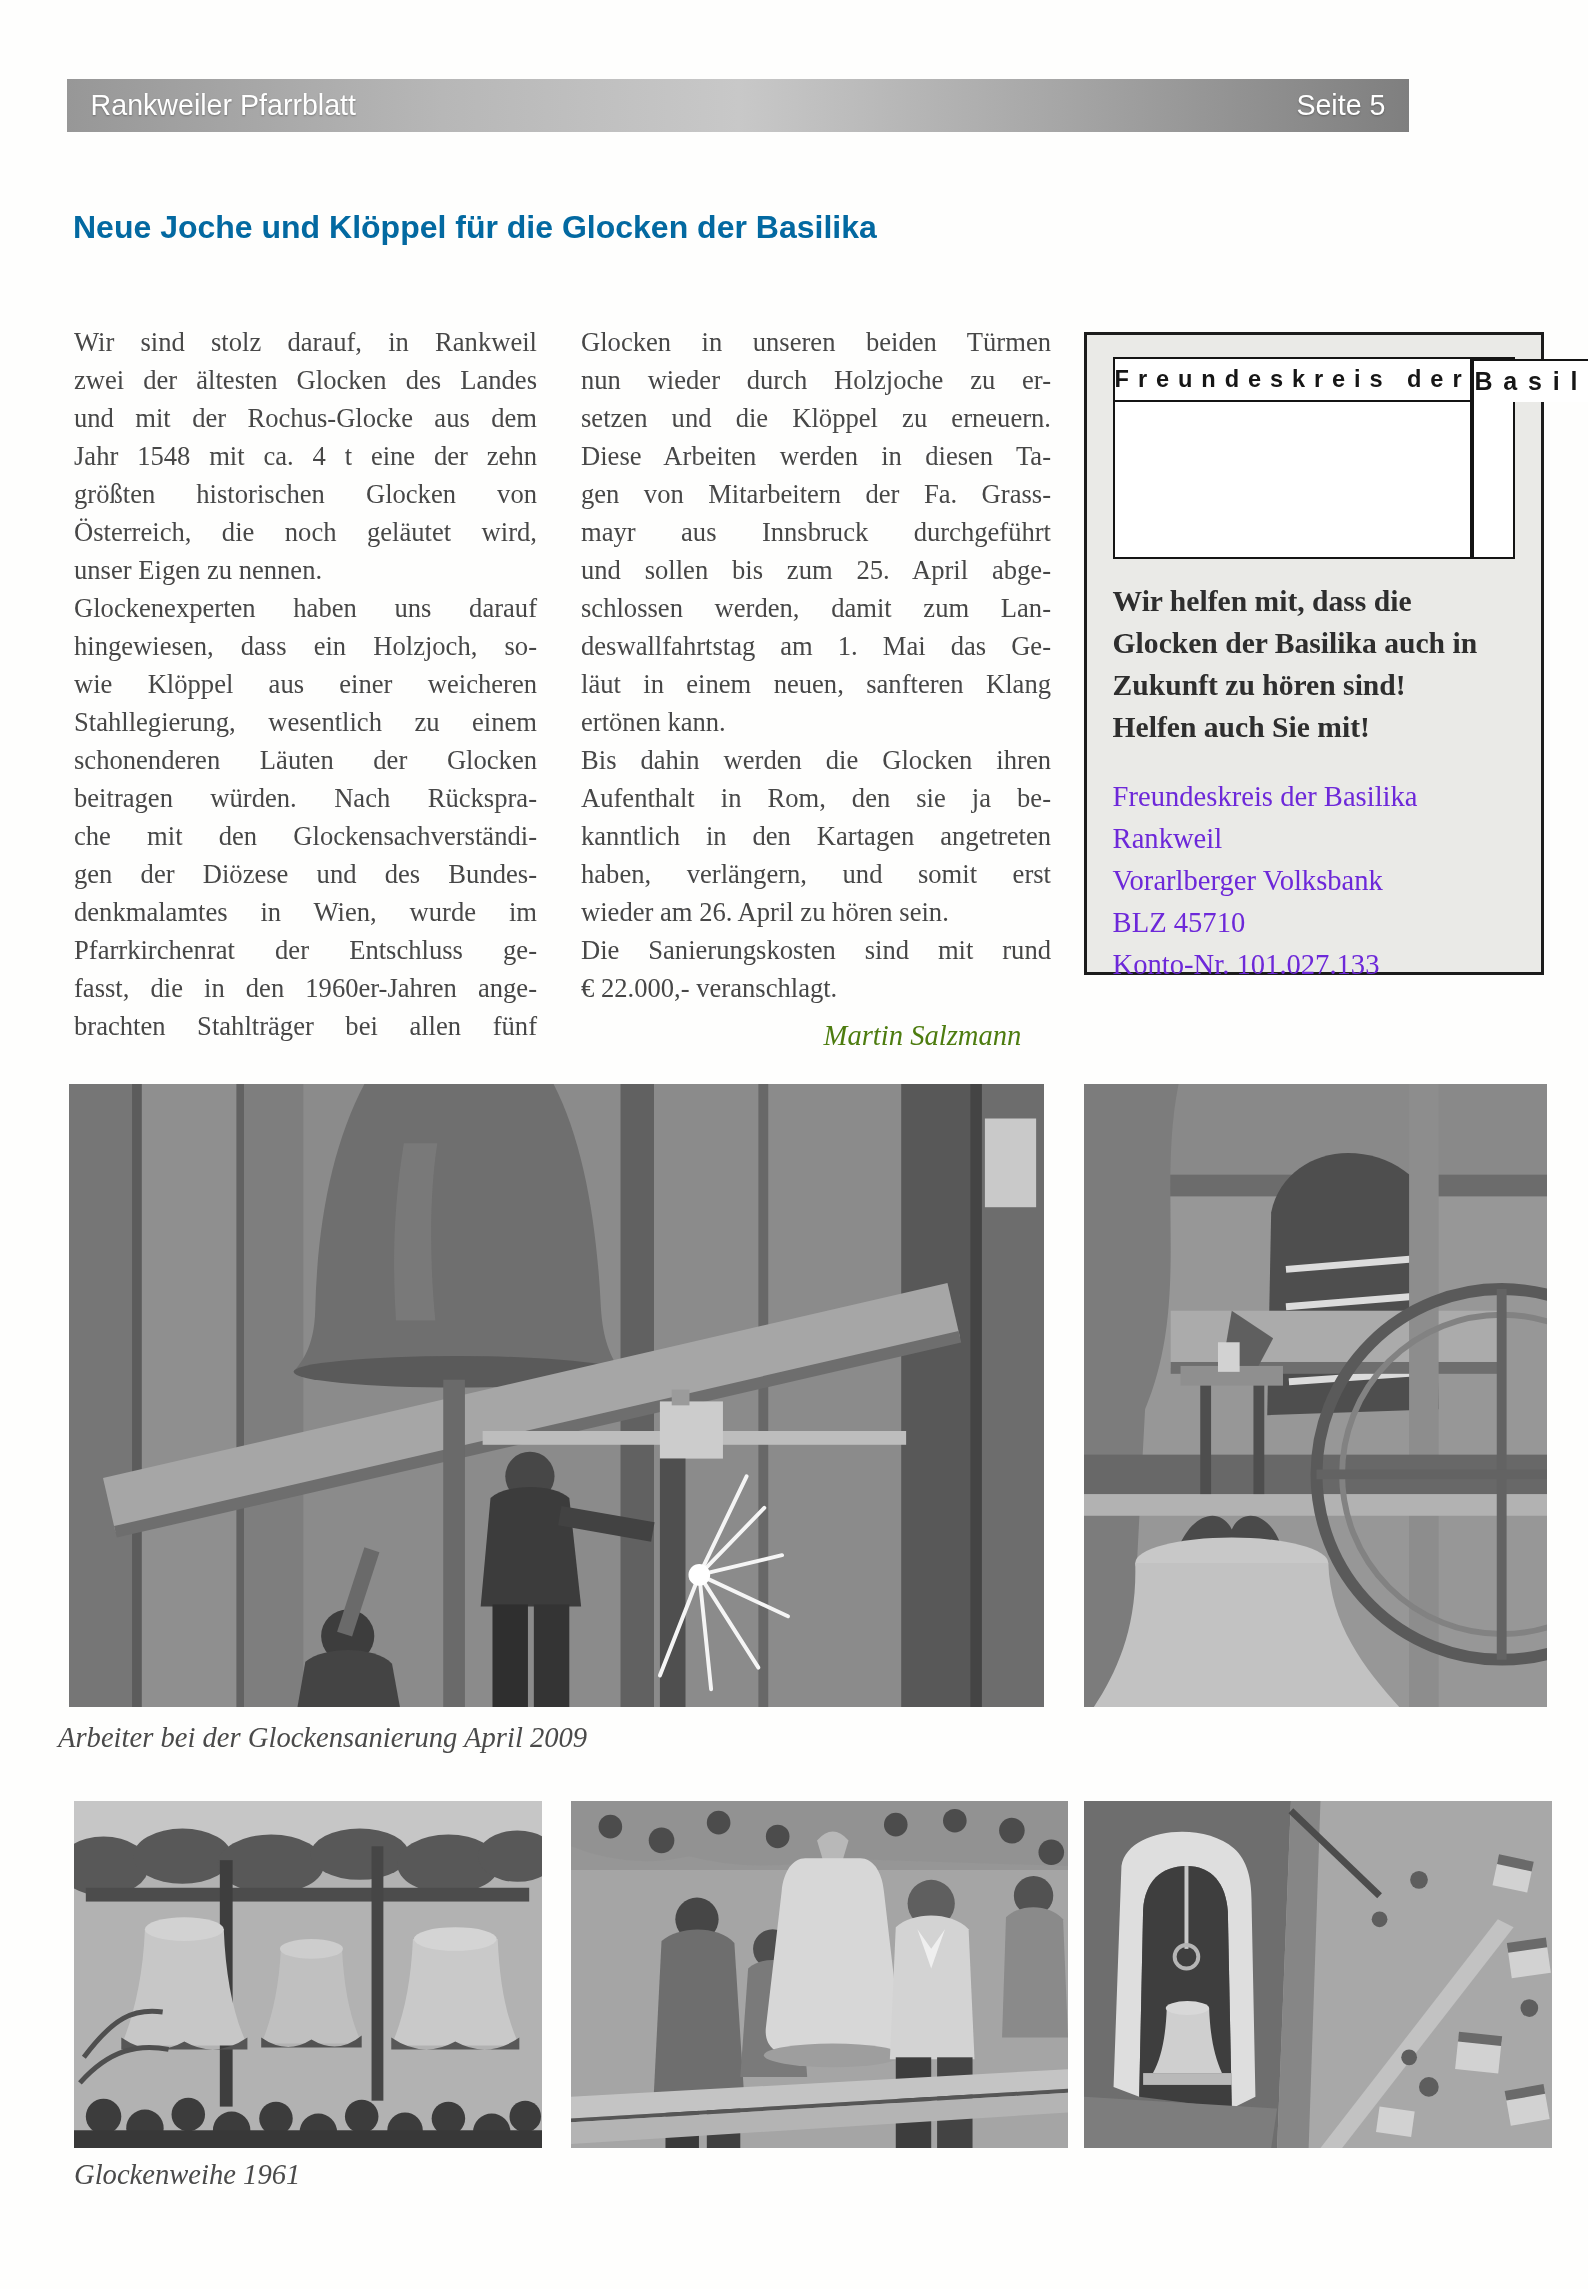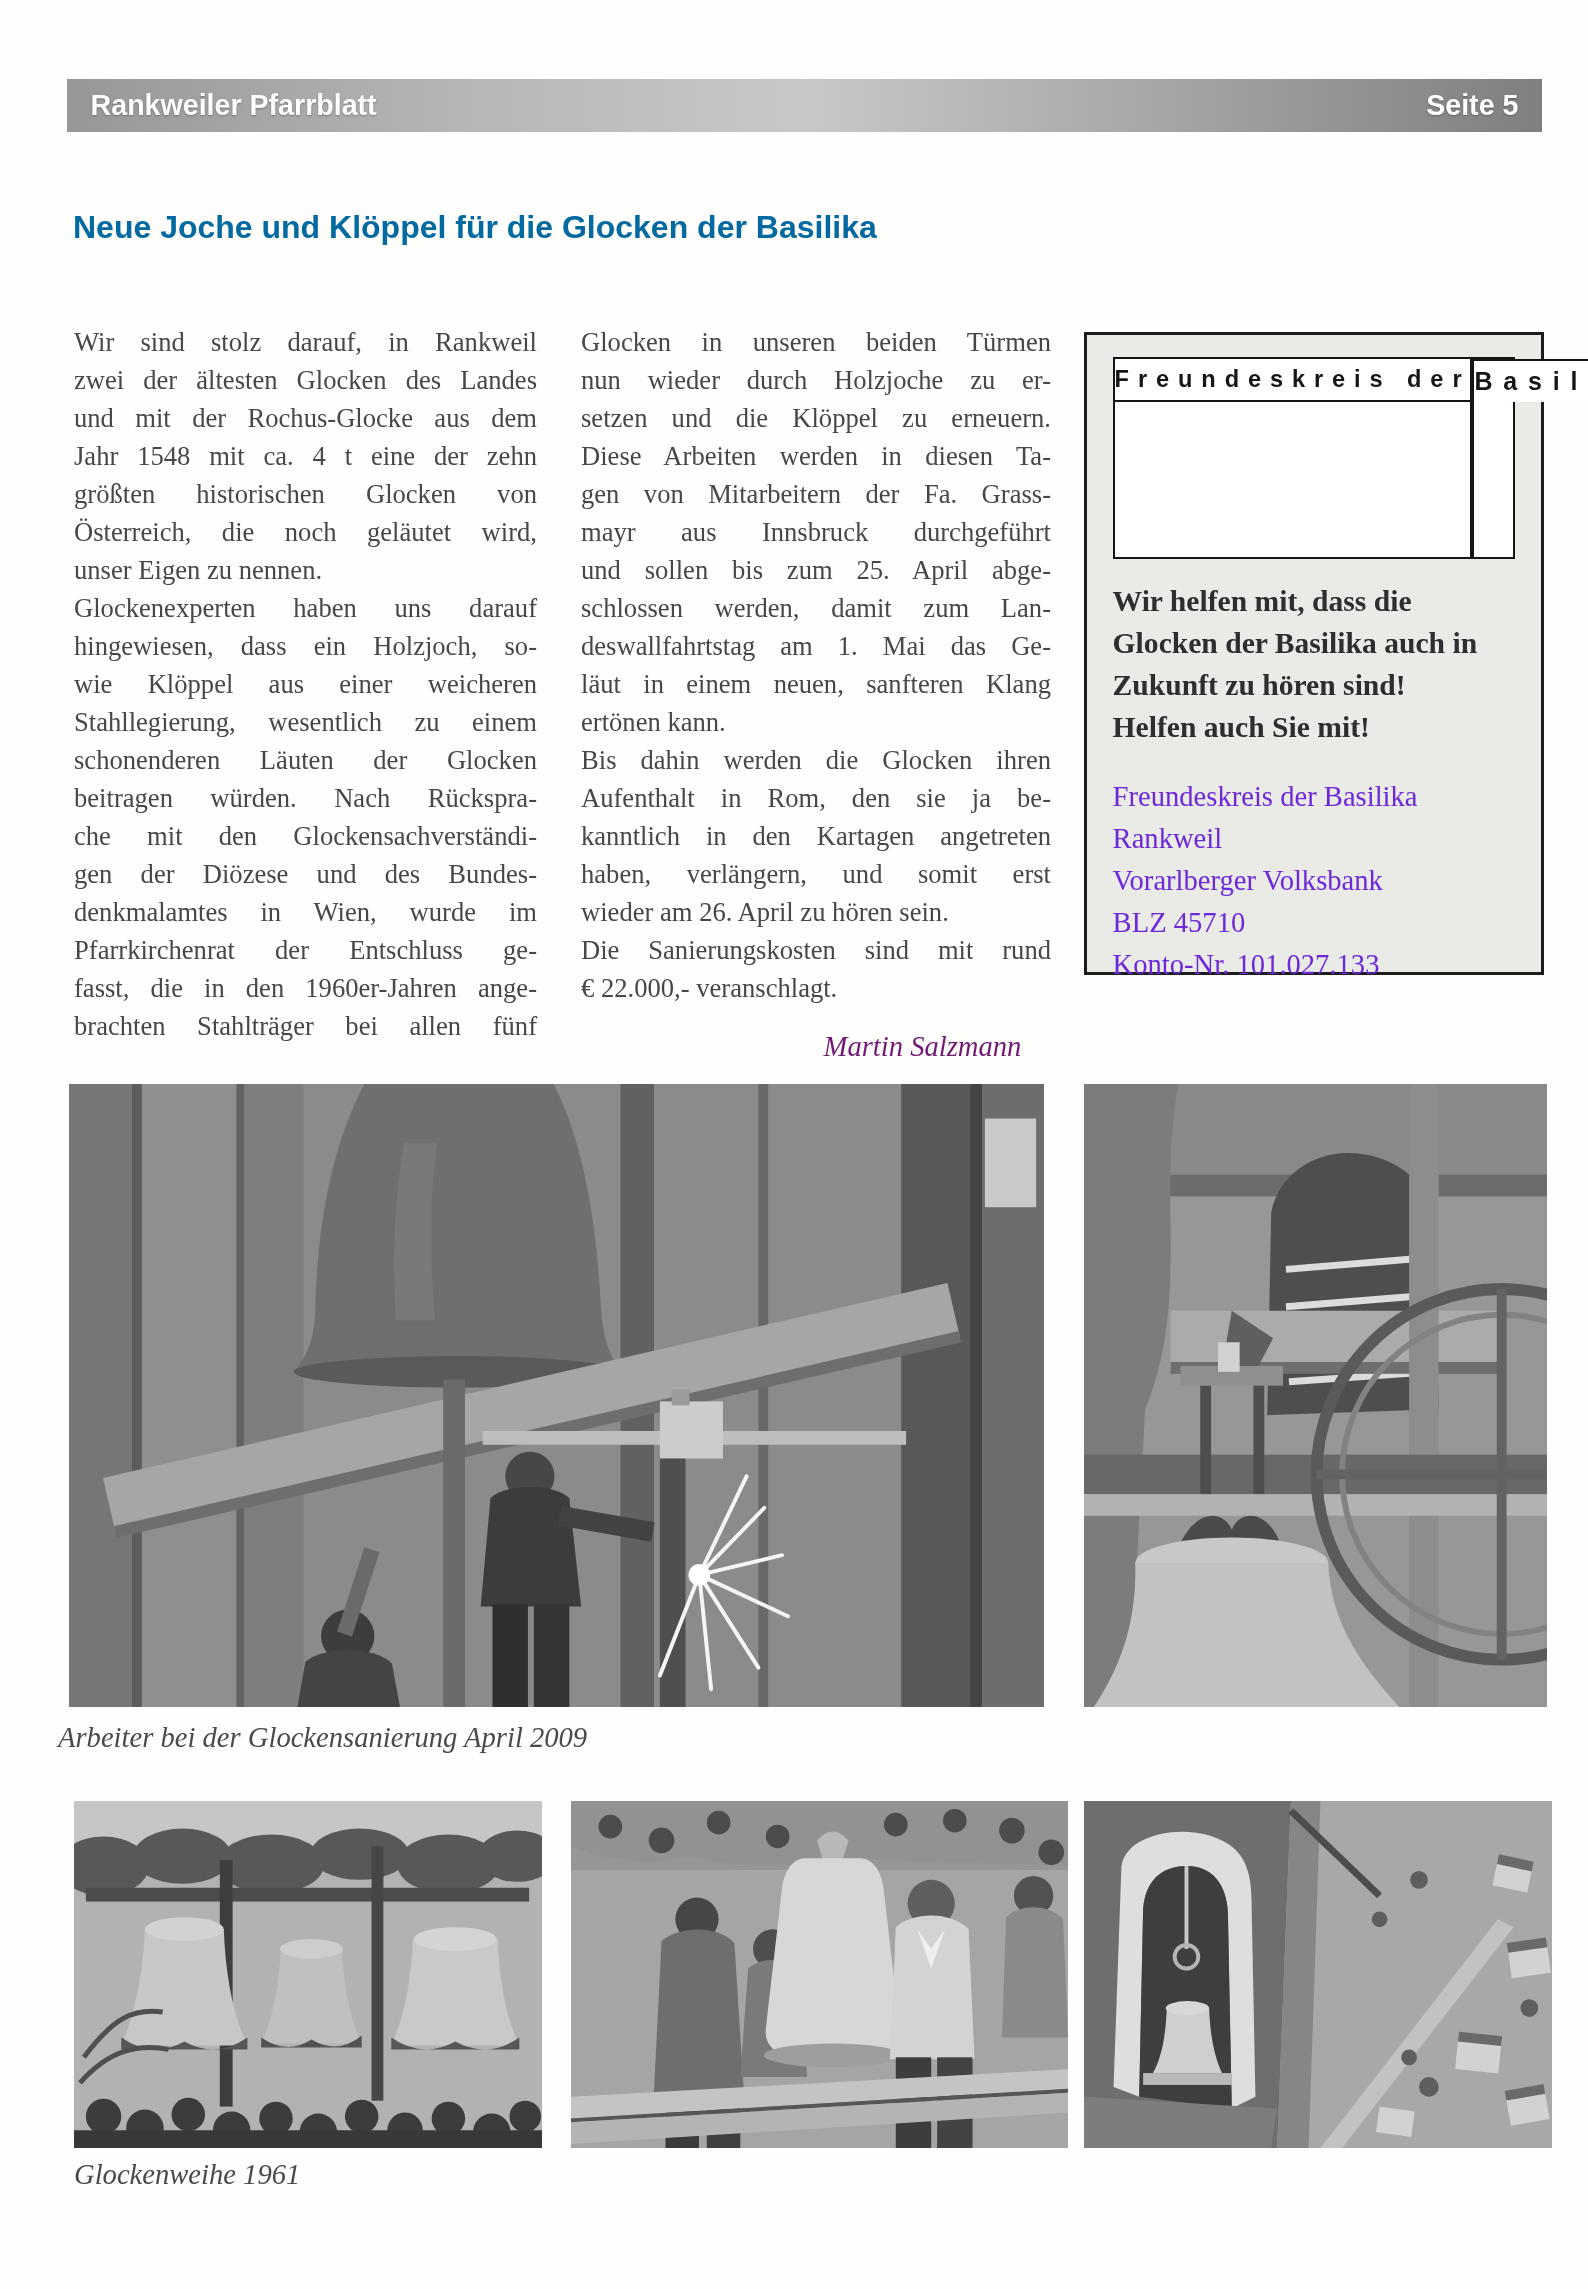--- a/index.html
+++ b/index.html
@@ -1,38 +1,38 @@
 <!DOCTYPE html>
 <html lang="de"><head>
 <meta charset="utf-8">
 <style>
   html,body{margin:0;padding:0;background:#ffffff;}
   .page{position:relative;width:1589px;height:2289px;background:#fefefd;overflow:hidden;
         font-family:"Liberation Serif","DejaVu Serif",serif;color:#454545;}
 
   
-  .topbar{position:absolute;left:67px;top:79px;width:1475px;height:53px;
+  .topbar{position:absolute;left:67px;top:79px;width:1342px;height:53px;
           background:linear-gradient(to right,#979797 0%,#b7b7b7 28%,#c8c8c8 50%,#a6a6a6 74%,#7f7f7f 100%);
           display:flex;align-items:center;justify-content:space-between;
           padding:0 23.6px;box-sizing:border-box;
-          font-family:"Liberation Sans","DejaVu Sans",sans-serif;font-weight:bold;font-size:28.6px;
+          font-family:"Liberation Sans","DejaVu Sans",sans-serif;font-weight:normal;font-size:28.6px;
           color:#ffffff;text-shadow:0 1px 2px rgba(0,0,0,0.3);}
 
   
   .title{position:absolute;left:73px;top:209px;margin:0;width:1281px;
          font-family:"Liberation Sans","DejaVu Sans",sans-serif;font-weight:bold;
          font-size:32px;line-height:1.15;color:#0369a1;}
 
   
   .col{position:absolute;top:323px;font-size:26.6px;line-height:38px;color:#474747;}
   .col1{left:74px;width:463px;}
   .col2{left:581px;width:470px;}
   .jl{text-align:justify;text-align-last:justify;}
-  .author{margin-top:21px;padding-right:29.6px;text-align:right;font-style:italic;
-          font-size:28.6px;color:#701a75;}
+  .author{margin-top:10px;padding-right:29.6px;text-align:right;font-style:italic;
+          font-size:28.6px;color:#4d7c0f;}
 
   
   .infobox{position:absolute;left:1084px;top:332px;width:460px;height:643px;box-sizing:border-box;
            background:#eaeae7;border:3px solid #1c1c1c;padding:17.7px 25.6px;}
   .logo{width:100%;height:202px;box-sizing:border-box;background:#ffffff;border:2px solid #141414;
         display:flex;flex-direction:row;margin-top:3.9px;}
   .logo-band{height:41px;display:flex;align-items:center;justify-content:center;
              font-family:"Liberation Sans","DejaVu Sans",sans-serif;font-weight:bold;
              font-size:23.6px;letter-spacing:8.9px;color:#161616;background:#ffffff;white-space:nowrap;}
   .logo-band-top{border-bottom:2px solid #141414;}

